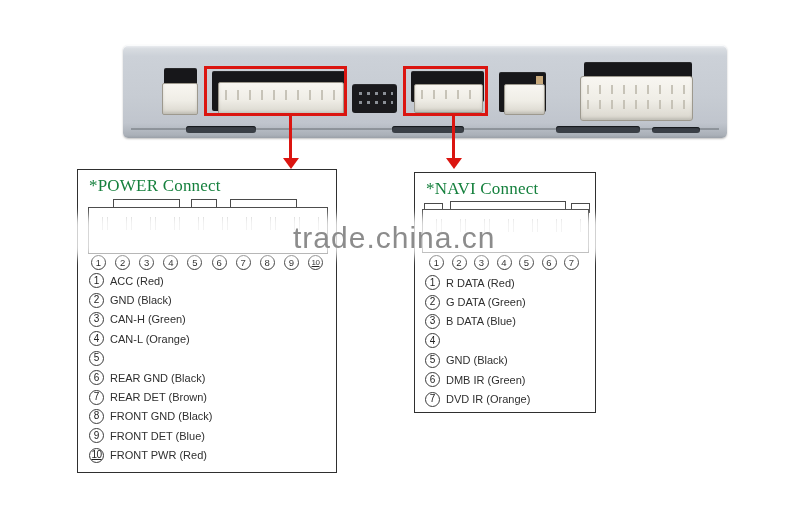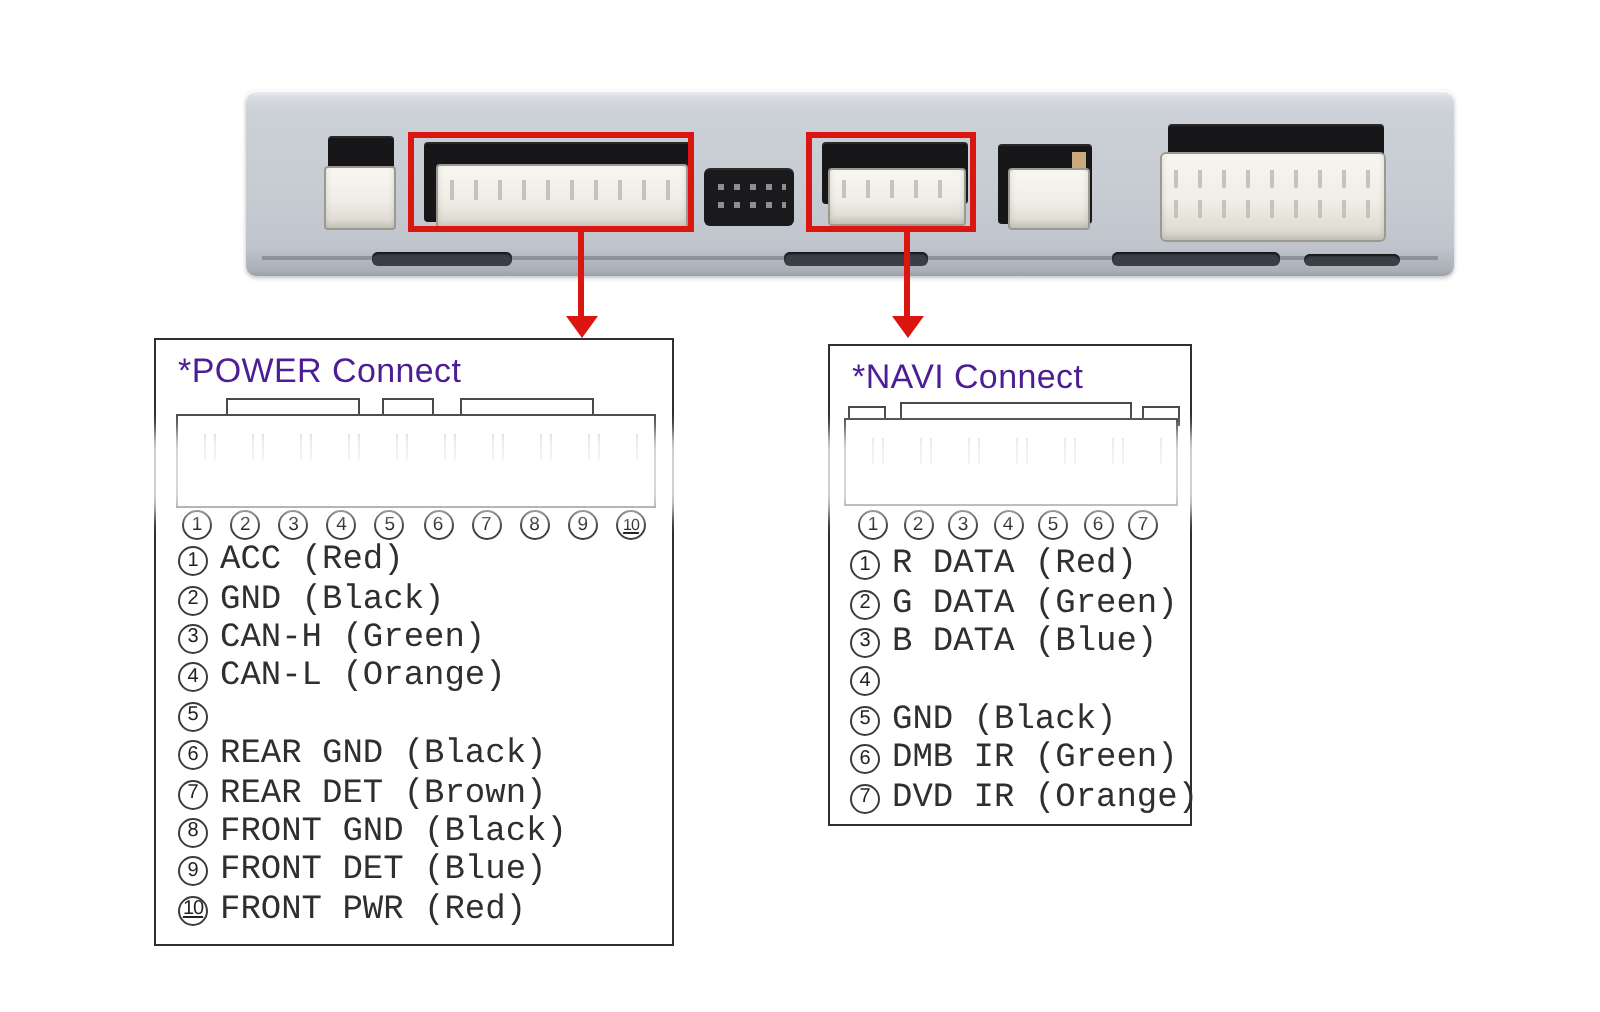--- a/index.html
+++ b/index.html
@@ -24,35 +24,35 @@
     background:repeating-linear-gradient(90deg,#c2beb2 0 2px,transparent 2px 12px);opacity:.9;}
   .dotrow{position:absolute;left:7px;width:34px;height:3px;
     background:repeating-linear-gradient(90deg,#8a8f96 0 3px,transparent 3px 8px);}
   .notch{position:absolute;background:#c8a97c;}
   
   .hl{position:absolute;border:3px solid var(--red);}
   .rline{position:absolute;width:3px;background:var(--red);}
   .rarrow{position:absolute;width:0;height:0;border-left:8px solid transparent;border-right:8px solid transparent;border-top:11px solid var(--red);}
   
   .ibox{position:absolute;background:#fff;border:1px solid #2f2f2f;}
-  .ibox .title{position:absolute;left:11px;top:6px;font-size:17px;color:#4c1d95;letter-spacing:.2px;white-space:nowrap;}
+  .ibox .title{position:absolute;left:11px;top:6px;font-size:17px;color:#15803d;letter-spacing:.2px;white-space:nowrap;font-family:Liberation Serif, serif;}
   .draw{position:absolute;border:1px solid #4a4a4a;background:#fff;}
   .slotmarks{position:absolute;left:4px;right:4px;top:9px;height:13px;opacity:.55;
     background:repeating-linear-gradient(90deg,transparent 0 9px,#9a9a9a 9px 10px,transparent 10px 14px,#9a9a9a 14px 15px,transparent 15px 24px);}
   .pin-row{position:absolute;display:flex;justify-content:space-between;align-items:center;}
   .circ{
     box-sizing:border-box;flex:0 0 auto;width:15px;height:15px;border:1px solid #3c3c3c;border-radius:50%;
     display:inline-flex;align-items:center;justify-content:center;
     font-size:9.5px;line-height:1;color:#222;background:#fff;
   }
   .circ.wide{font-size:8px;letter-spacing:-.5px;text-decoration:underline;}
   .pin-list{position:absolute;}
   .pin-line{display:flex;align-items:center;gap:6px;height:19.4px;white-space:nowrap;}
   .pin-line .circ{width:15px;height:15px;font-size:10px;}
-  .pin-label{font-size:17px;color:#2f2f2f;font-family:Liberation Mono, monospace;}
+  .pin-label{font-size:11px;color:#2f2f2f;}
   
   .wm-band{position:absolute;left:52px;top:216px;width:716px;height:41px;background:rgba(255,255,255,.78);filter:blur(5px);}
   .wm-text{position:absolute;left:293px;top:221px;font-size:30px;letter-spacing:1px;color:#8c8c8c;filter:blur(.6px);white-space:nowrap;}
 </style>
 </head>
 <body>
 
 <div class="canvas" style="--red: #db1510;">
 
   <div class="device">
@@ -207,14 +207,15 @@
           <span class="pin-label">DMB IR (Green)</span>
         </div>
         <div class="pin-line">
           <span class="circ">7</span>
           <span class="pin-label">DVD IR (Orange)</span>
         </div>
       </div>
   </div>
 
   <div class="wm-band"></div>
+  <div class="wm-text">trade.china.cn</div>
 
 </div>
 
 </body></html>

